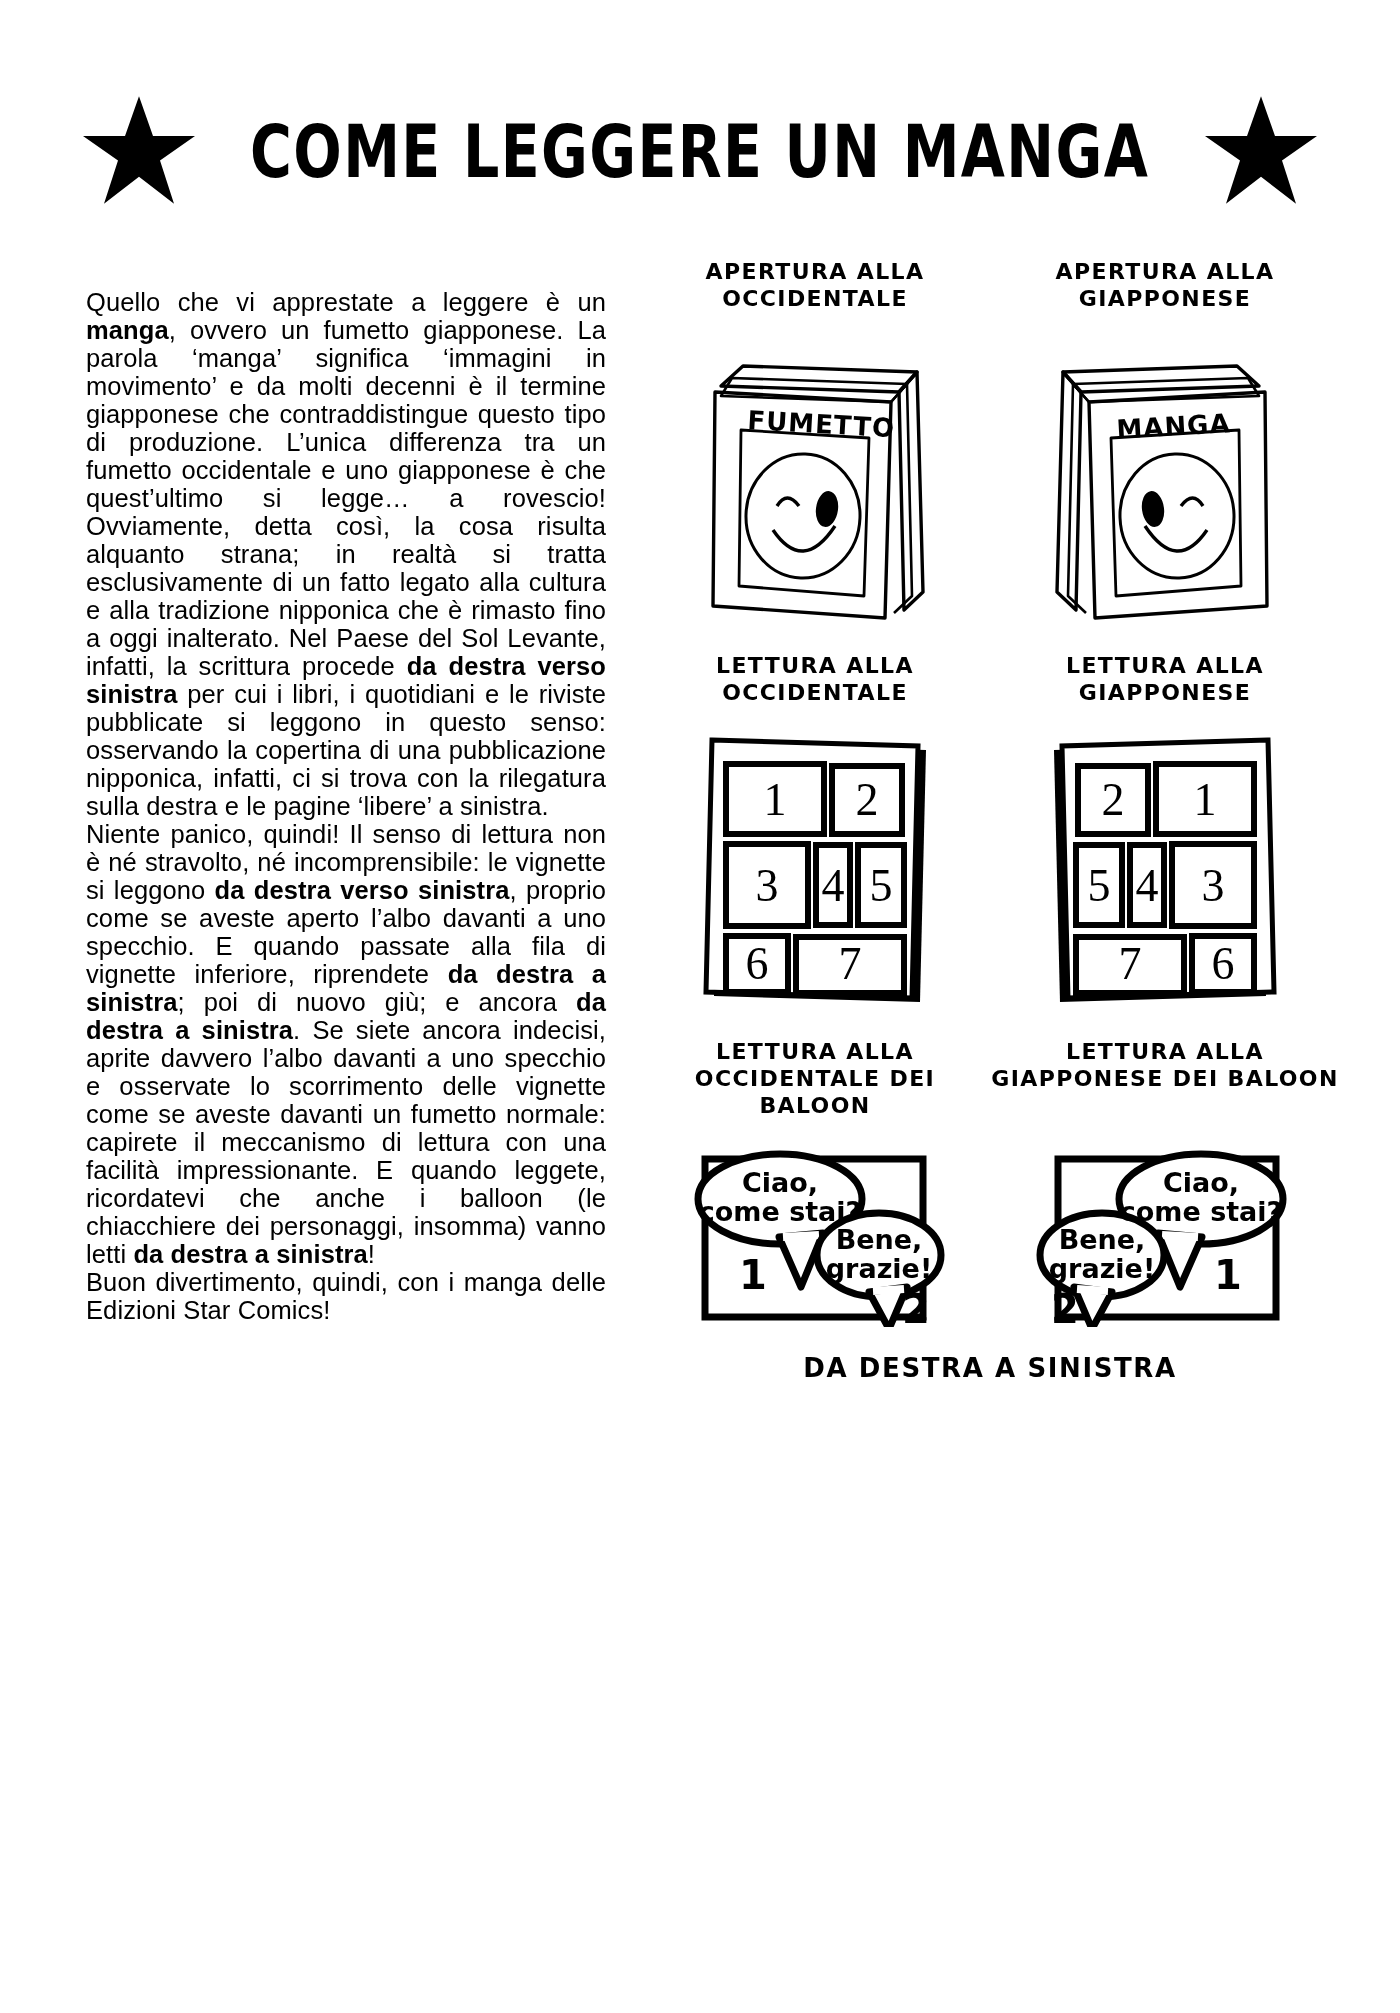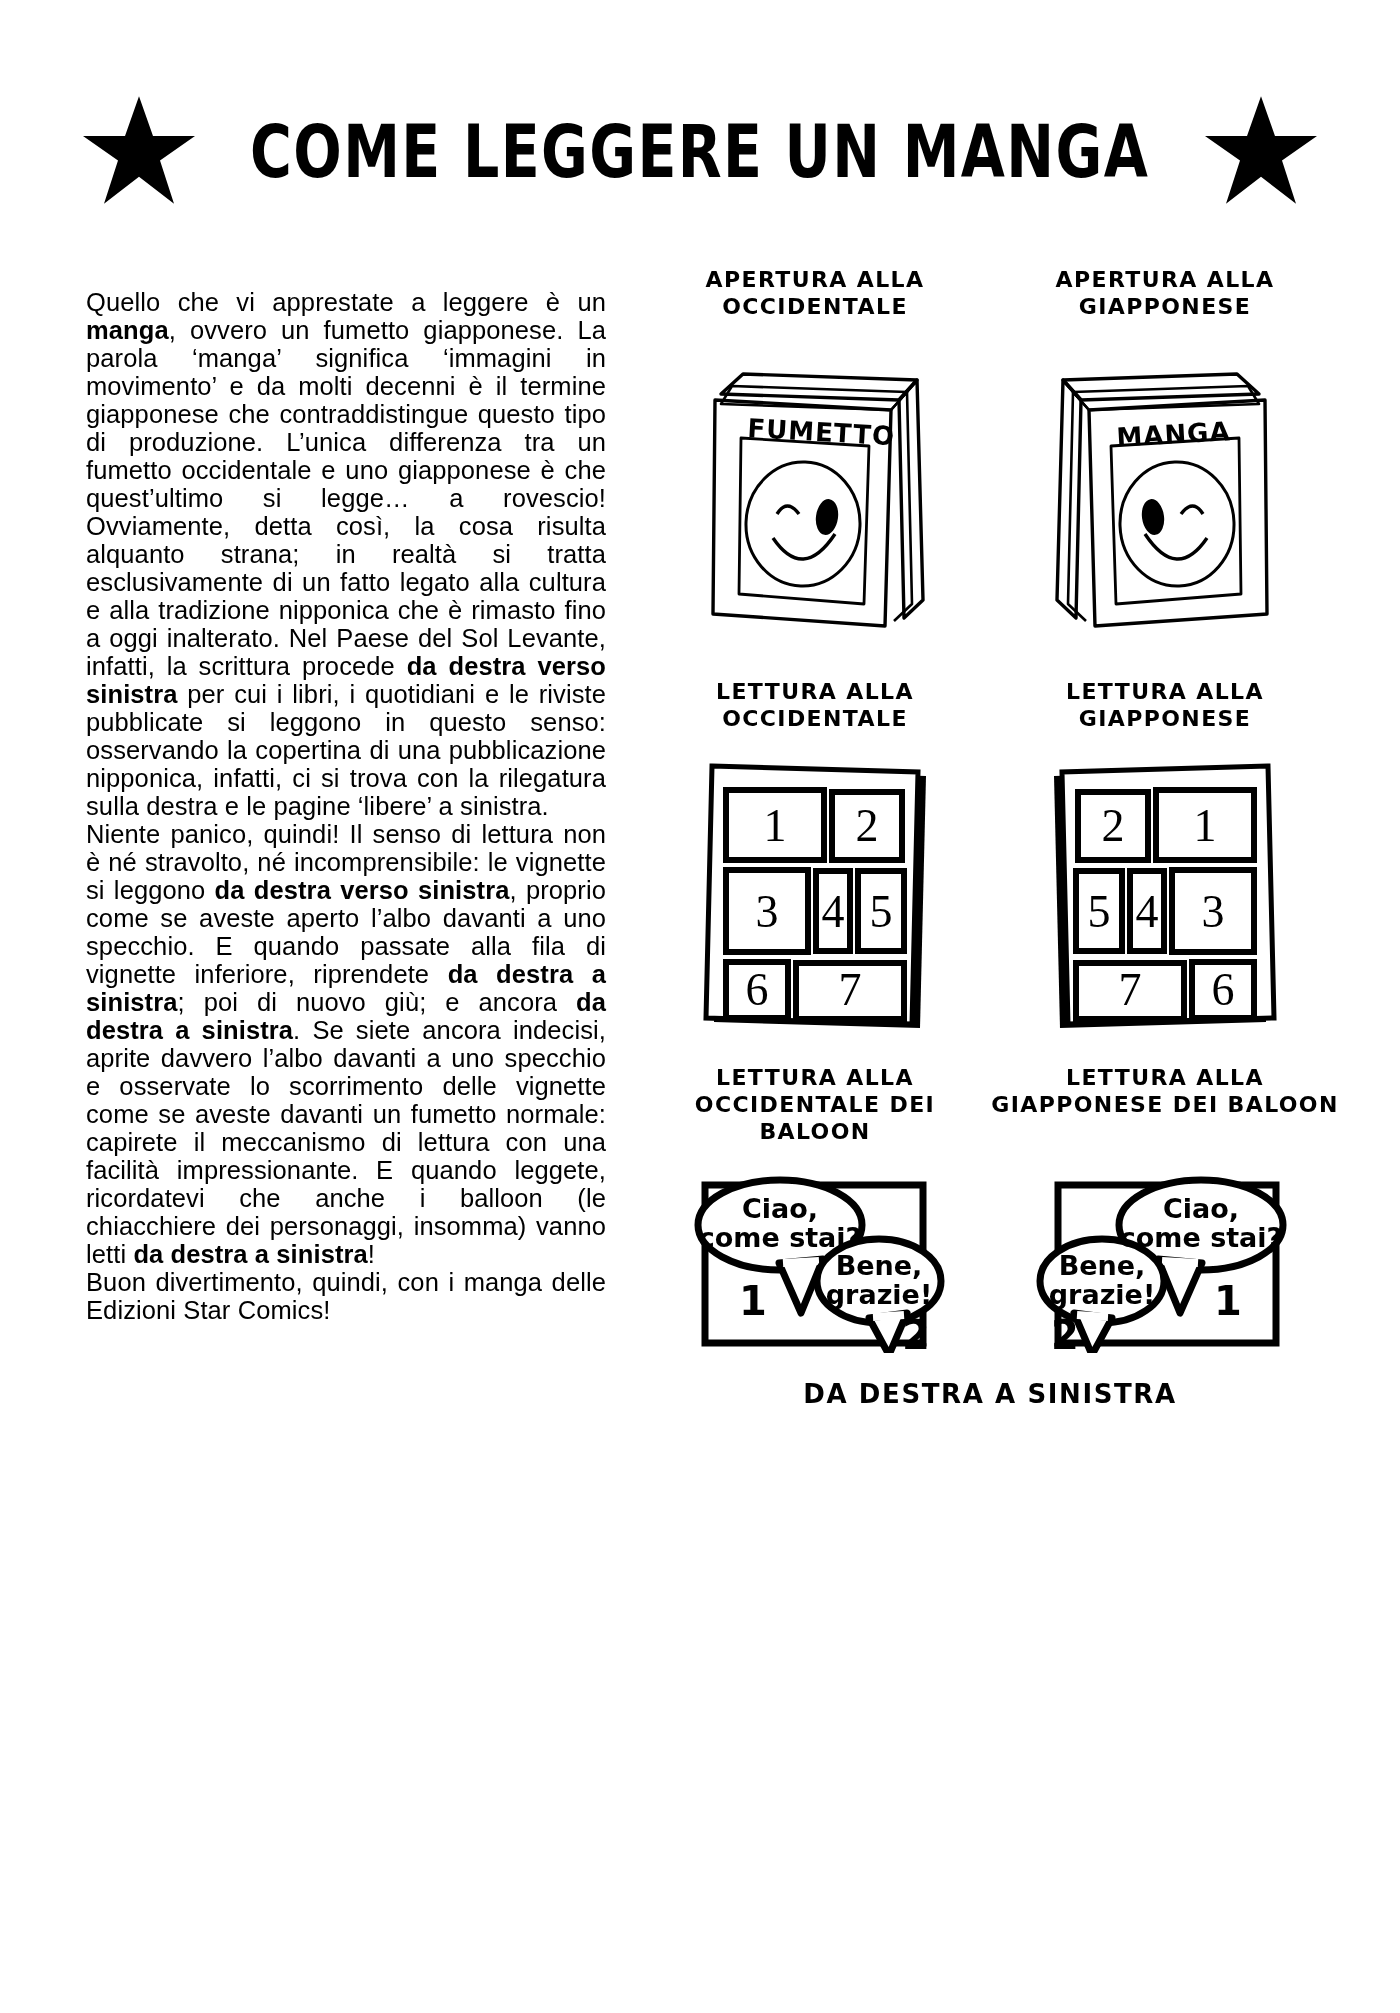--- a/index.html
+++ b/index.html
@@ -111,21 +111,21 @@
   </div>
 
   <div class="article">
     <p>Quello che vi apprestate a leggere è un <b>manga</b>, ovvero un fumetto giapponese. La parola ‘manga’ significa ‘immagini in movimento’ e da molti decenni è il termine giapponese che contraddistingue questo tipo di produzione. L’unica differenza tra un fumetto occidentale e uno giapponese è che quest’ultimo si legge… a rovescio! Ovviamente, detta così, la cosa risulta alquanto strana; in realtà si tratta esclusivamente di un fatto legato alla cultura e alla tradizione nipponica che è rimasto fino a oggi inalterato. Nel Paese del Sol Levante, infatti, la scrittura procede <b>da destra verso sinistra</b> per cui i libri, i quotidiani e le riviste pubblicate si leggono in questo senso: osservando la copertina di una pubblicazione nipponica, infatti, ci si trova con la rilegatura sulla destra e le pagine ‘libere’ a sinistra.</p>
     <p>Niente panico, quindi! Il senso di lettura non è né stravolto, né incomprensibile: le vignette si leggono <b>da destra verso sinistra</b>, proprio come se aveste aperto l’albo davanti a uno specchio. E quando passate alla fila di vignette inferiore, riprendete <b>da destra a sinistra</b>; poi di nuovo giù; e ancora <b>da destra a sinistra</b>. Se siete ancora indecisi, aprite davvero l’albo davanti a uno specchio e osservate lo scorrimento delle vignette come se aveste davanti un fumetto normale: capirete il meccanismo di lettura con una facilità impressionante. E quando leggete, ricordatevi che anche i balloon (le chiacchiere dei personaggi, insomma) vanno letti <b>da destra a sinistra</b>!</p>
     <p>Buon divertimento, quindi, con i manga delle Edizioni Star Comics!</p>
   </div>
 
   <div class="right-col">
 
-    <div class="cap-row" style="margin-top:26px;">
+    <div class="cap-row" style="margin-top:18px;">
       <div class="cap">APERTURA ALLA OCCIDENTALE</div>
       <div class="cap">APERTURA ALLA GIAPPONESE</div>
     </div>
 
     <div class="fig-row" style="margin-top:22px;">
       <div>
         <svg width="260" height="300" viewBox="0 0 260 300">
           <g fill="none" stroke="#000" stroke-width="3.4" stroke-linejoin="round">
 
             <path d="M36 52 L58 32 L232 38 L214 58 Z"></path>
@@ -167,21 +167,21 @@
               <path d="M92 172 q10 -16 22 0" stroke-width="3.4"></path>
               <path d="M88 196 q30 44 62 -4" stroke-width="3.4"></path>
             </g>
             <ellipse cx="142" cy="175" rx="11" ry="18" fill="#000" transform="rotate(8 142 175)"></ellipse>
           </g>
           <text class="bookword" x="196" y="98" font-size="26" fill="#000" text-anchor="end" transform="rotate(-3.2 196 98)">MANGA</text>
         </svg>
       </div>
     </div>
 
-    <div class="cap-row" style="margin-top:36px;">
+    <div class="cap-row" style="margin-top:18px;">
       <div class="cap">LETTURA ALLA OCCIDENTALE</div>
       <div class="cap">LETTURA ALLA GIAPPONESE</div>
     </div>
 
     <div class="fig-row" style="margin-top:20px;">
       <div>
         <svg width="250" height="290" viewBox="0 0 250 290">
 
           <path d="M30 18 L236 24 L230 276 L24 270 Z" fill="#000"></path>
           <path d="M22 14 L228 20 L222 272 L16 266 Z" fill="#fff" stroke="#000" stroke-width="5"></path>

